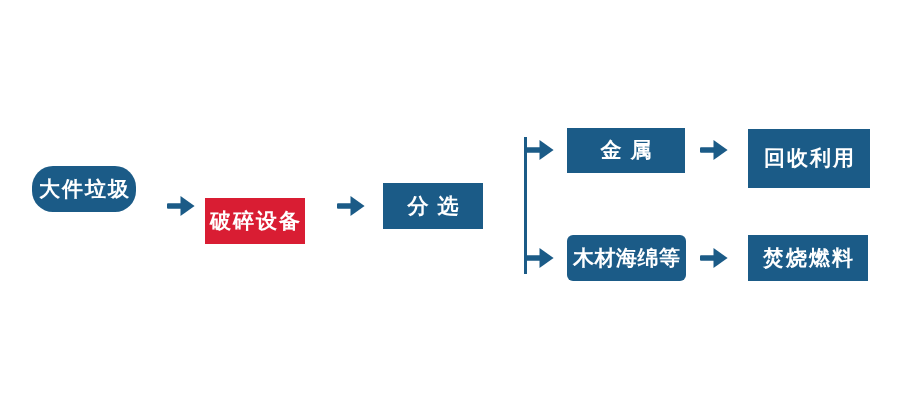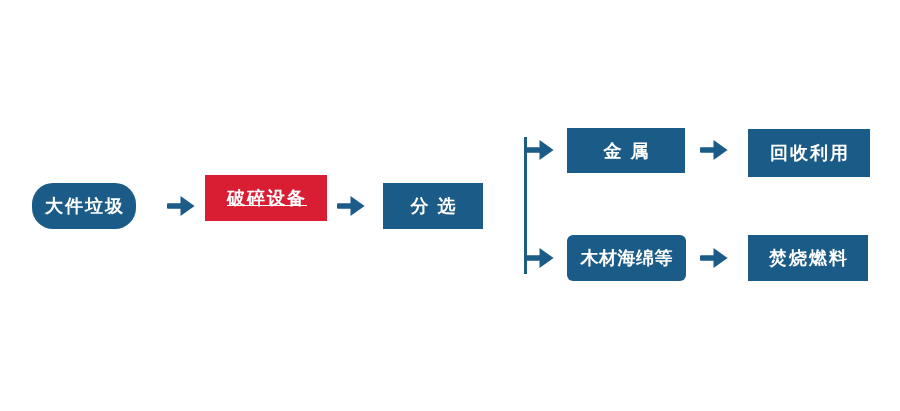--- a/index.html
+++ b/index.html
@@ -14,21 +14,21 @@
     height: 411px;
     background: #ffffff;
     overflow: hidden;
   }
   .box {
     position: absolute;
     display: flex;
     align-items: center;
     justify-content: center;
     color: #ffffff;
-    font-size: 18px;
+    font-size: 21px;
     font-weight: bold;
     line-height: 1;
     box-sizing: border-box;
   }
   .box.blue { background: #1B5B87; }
   .box.red  { background: #D91D33; }
   .sp-wide   span { letter-spacing: 9px;  padding-left: 9px; }
   .sp-normal span { letter-spacing: 2px;  padding-left: 2px; }
   .sp-tight  span { letter-spacing: 0.5px; padding-left: 0.5px; }
   .arrow {
@@ -38,30 +38,30 @@
   .vline {
     position: absolute;
     background: #1B5B87;
   }
 </style>
 </head>
 <body>
 
 <div class="canvas">
 
-  <div class="box blue sp-normal" style="left:32px; top:183px; width:104px; height:46px;border-radius:21px;">
+  <div class="box blue sp-normal" style="left:32px; top:166px; width:104px; height:46px;border-radius:21px;">
     <span>大件垃圾</span>
   </div>
 
   <svg class="arrow" style="left:167px; top:195px;" width="28" height="22" viewBox="0 0 28 22">
     <rect x="0" y="8.2" width="16" height="5.6" rx="1"></rect>
     <polygon points="13.5,1 27.6,11 13.5,21"></polygon>
   </svg>
 
-  <div class="box red sp-normal" style="left:205px; top:175px; width:122px; height:46px;text-decoration:underline;">
+  <div class="box red sp-normal" style="left:205px; top:198px; width:100px; height:46px;">
     <span>破碎设备</span>
   </div>
 
   <svg class="arrow" style="left:337px; top:195px;" width="28" height="22" viewBox="0 0 28 22">
     <rect x="0" y="8.2" width="16" height="5.6" rx="1"></rect>
     <polygon points="13.5,1 27.6,11 13.5,21"></polygon>
   </svg>
 
   <div class="box blue sp-wide" style="left:383px; top:183px; width:100px; height:46px;">
     <span>分选</span>
@@ -81,21 +81,21 @@
 
   <div class="box blue sp-wide" style="left:567px; top:128px; width:118px; height:45px;">
     <span>金属</span>
   </div>
 
   <svg class="arrow" style="left:700px; top:139px;" width="28" height="22" viewBox="0 0 28 22">
     <rect x="0" y="8.2" width="16" height="5.6" rx="1"></rect>
     <polygon points="13.5,1 27.6,11 13.5,21"></polygon>
   </svg>
 
-  <div class="box blue sp-normal" style="left:748px; top:129px; width:122px; height:48px;">
+  <div class="box blue sp-normal" style="left:748px; top:129px; width:122px; height:59px;">
     <span>回收利用</span>
   </div>
 
   <div class="box blue sp-tight" style="left:567px; top:235px; width:119px; height:46px;border-radius:6px;">
     <span>木材海绵等</span>
   </div>
 
   <svg class="arrow" style="left:700px; top:247px;" width="28" height="22" viewBox="0 0 28 22">
     <rect x="0" y="8.2" width="16" height="5.6" rx="1"></rect>
     <polygon points="13.5,1 27.6,11 13.5,21"></polygon>

